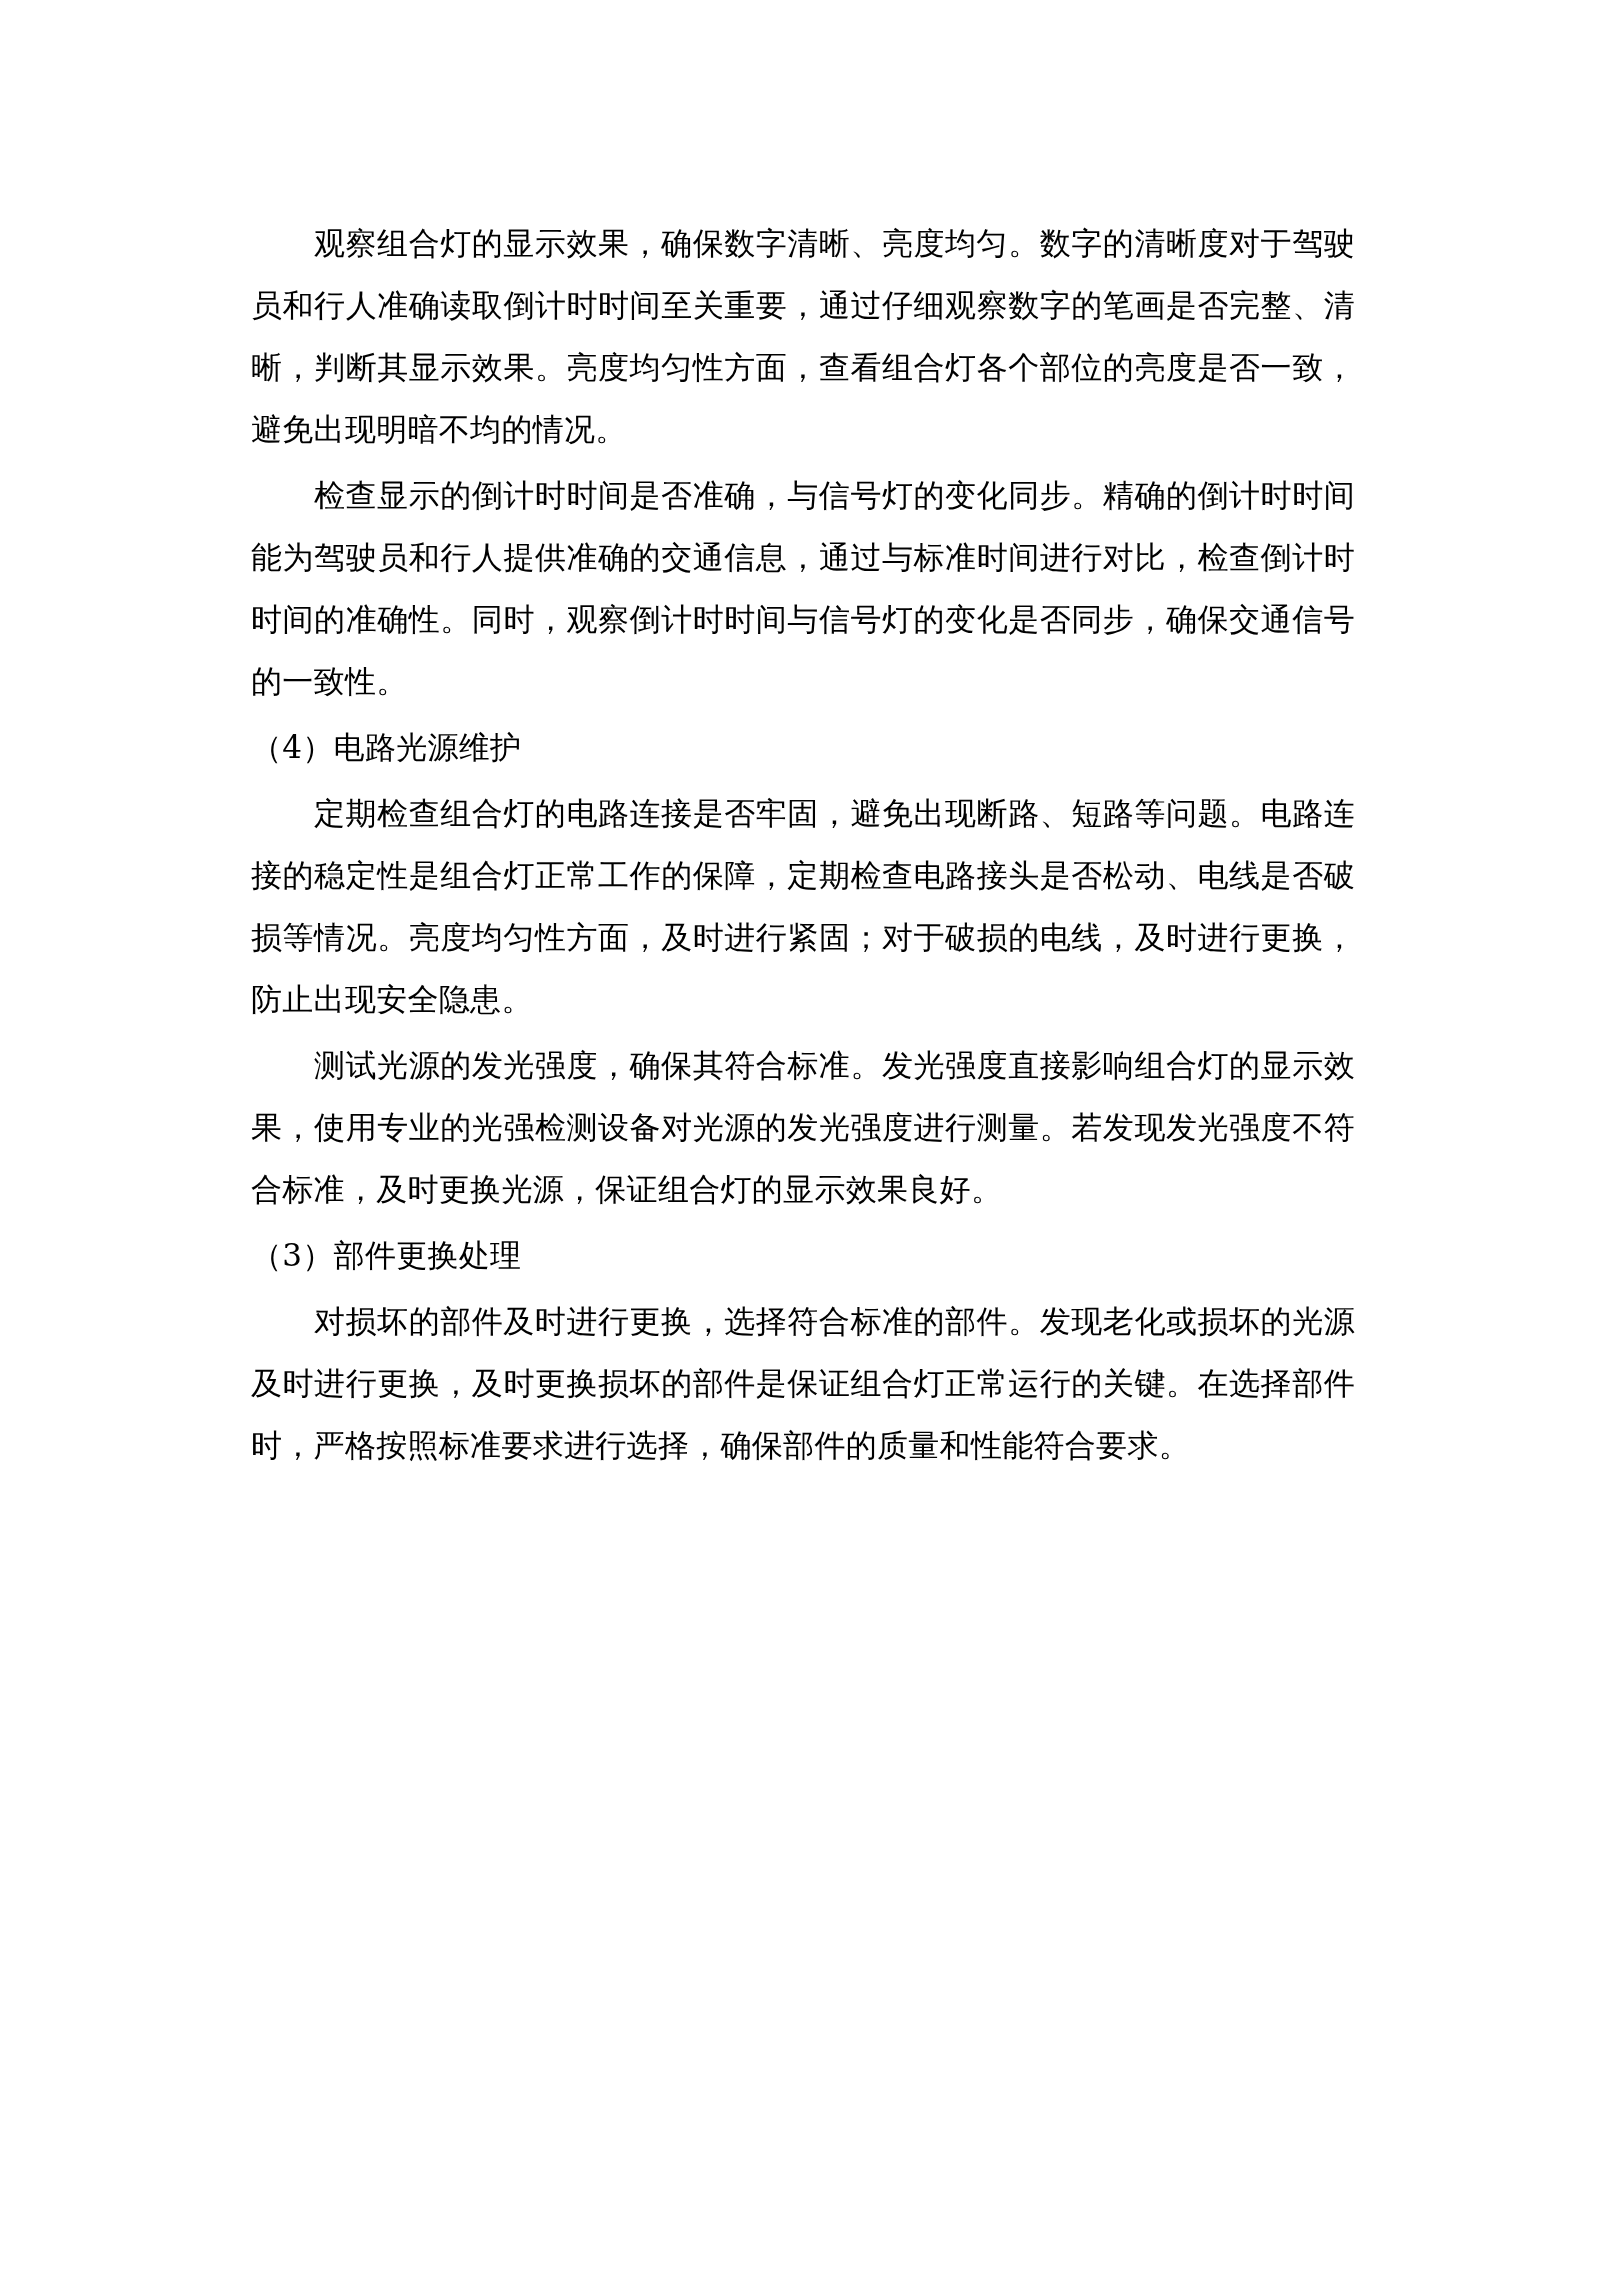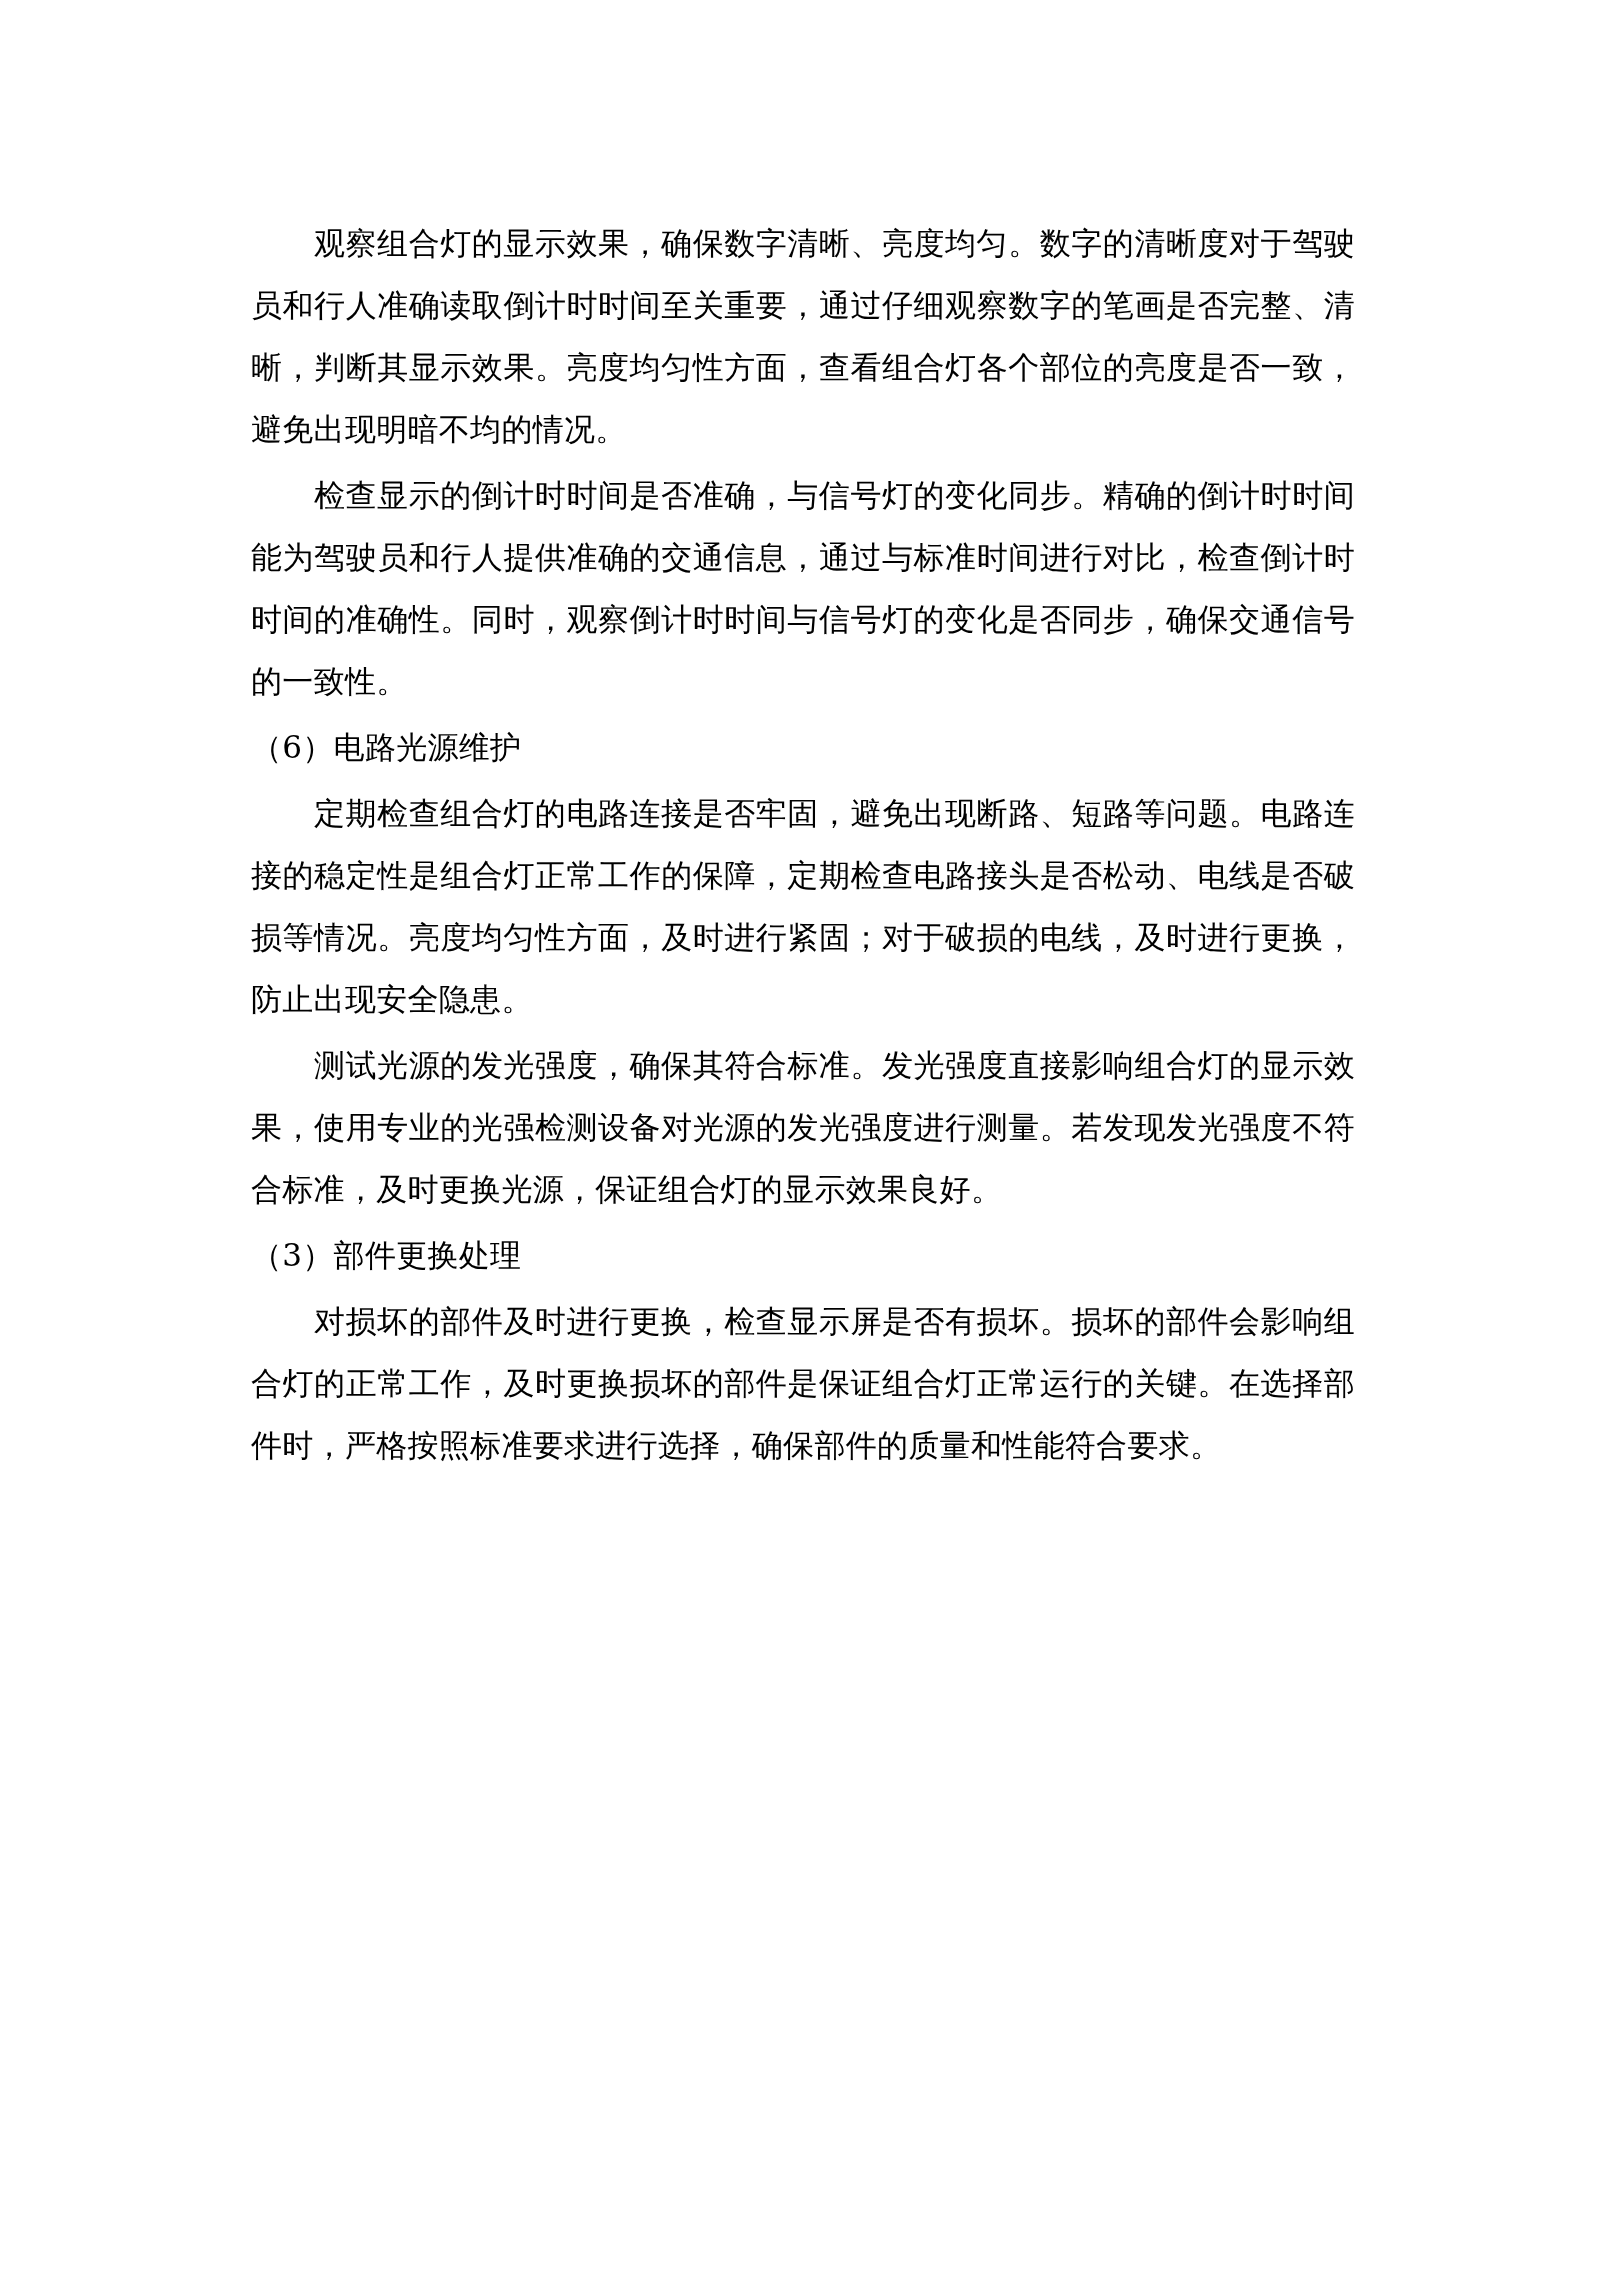--- a/index.html
+++ b/index.html
@@ -45,20 +45,20 @@
   }
 </style>
 </head>
 <body>
 
 <div class="page">
   <div class="content" id="body-content">
 
   <p class="para">观察组合灯的显示效果，确保数字清晰、亮度均匀。数字的清晰度对于驾驶员和行人准确读取倒计时时间至关重要，通过仔细观察数字的笔画是否完整、清晰，判断其显示效果。亮度均匀性方面，查看组合灯各个部位的亮度是否一致，避免出现明暗不均的情况。</p>
       <p class="para">检查显示的倒计时时间是否准确，与信号灯的变化同步。精确的倒计时时间能为驾驶员和行人提供准确的交通信息，通过与标准时间进行对比，检查倒计时时间的准确性。同时，观察倒计时时间与信号灯的变化是否同步，确保交通信号的一致性。</p>
-      <p class="para heading">（6）电路光源维护</p>
+      <p class="para heading">（4）电路光源维护</p>
       <p class="para">定期检查组合灯的电路连接是否牢固，避免出现断路、短路等问题。电路连接的稳定性是组合灯正常工作的保障，定期检查电路接头是否松动、电线是否破损等情况。亮度均匀性方面，及时进行紧固；对于破损的电线，及时进行更换，防止出现安全隐患。</p>
       <p class="para">测试光源的发光强度，确保其符合标准。发光强度直接影响组合灯的显示效果，使用专业的光强检测设备对光源的发光强度进行测量。若发现发光强度不符合标准，及时更换光源，保证组合灯的显示效果良好。</p>
       <p class="para heading">（3）部件更换处理</p>
-      <p class="para">对损坏的部件及时进行更换，检查显示屏是否有损坏。损坏的部件会影响组合灯的正常工作，及时更换损坏的部件是保证组合灯正常运行的关键。在选择部件时，严格按照标准要求进行选择，确保部件的质量和性能符合要求。</p>
+      <p class="para">对损坏的部件及时进行更换，选择符合标准的部件。发现老化或损坏的光源及时进行更换，及时更换损坏的部件是保证组合灯正常运行的关键。在选择部件时，严格按照标准要求进行选择，确保部件的质量和性能符合要求。</p>
     </div>
 </div>
 
 
 </body></html>

